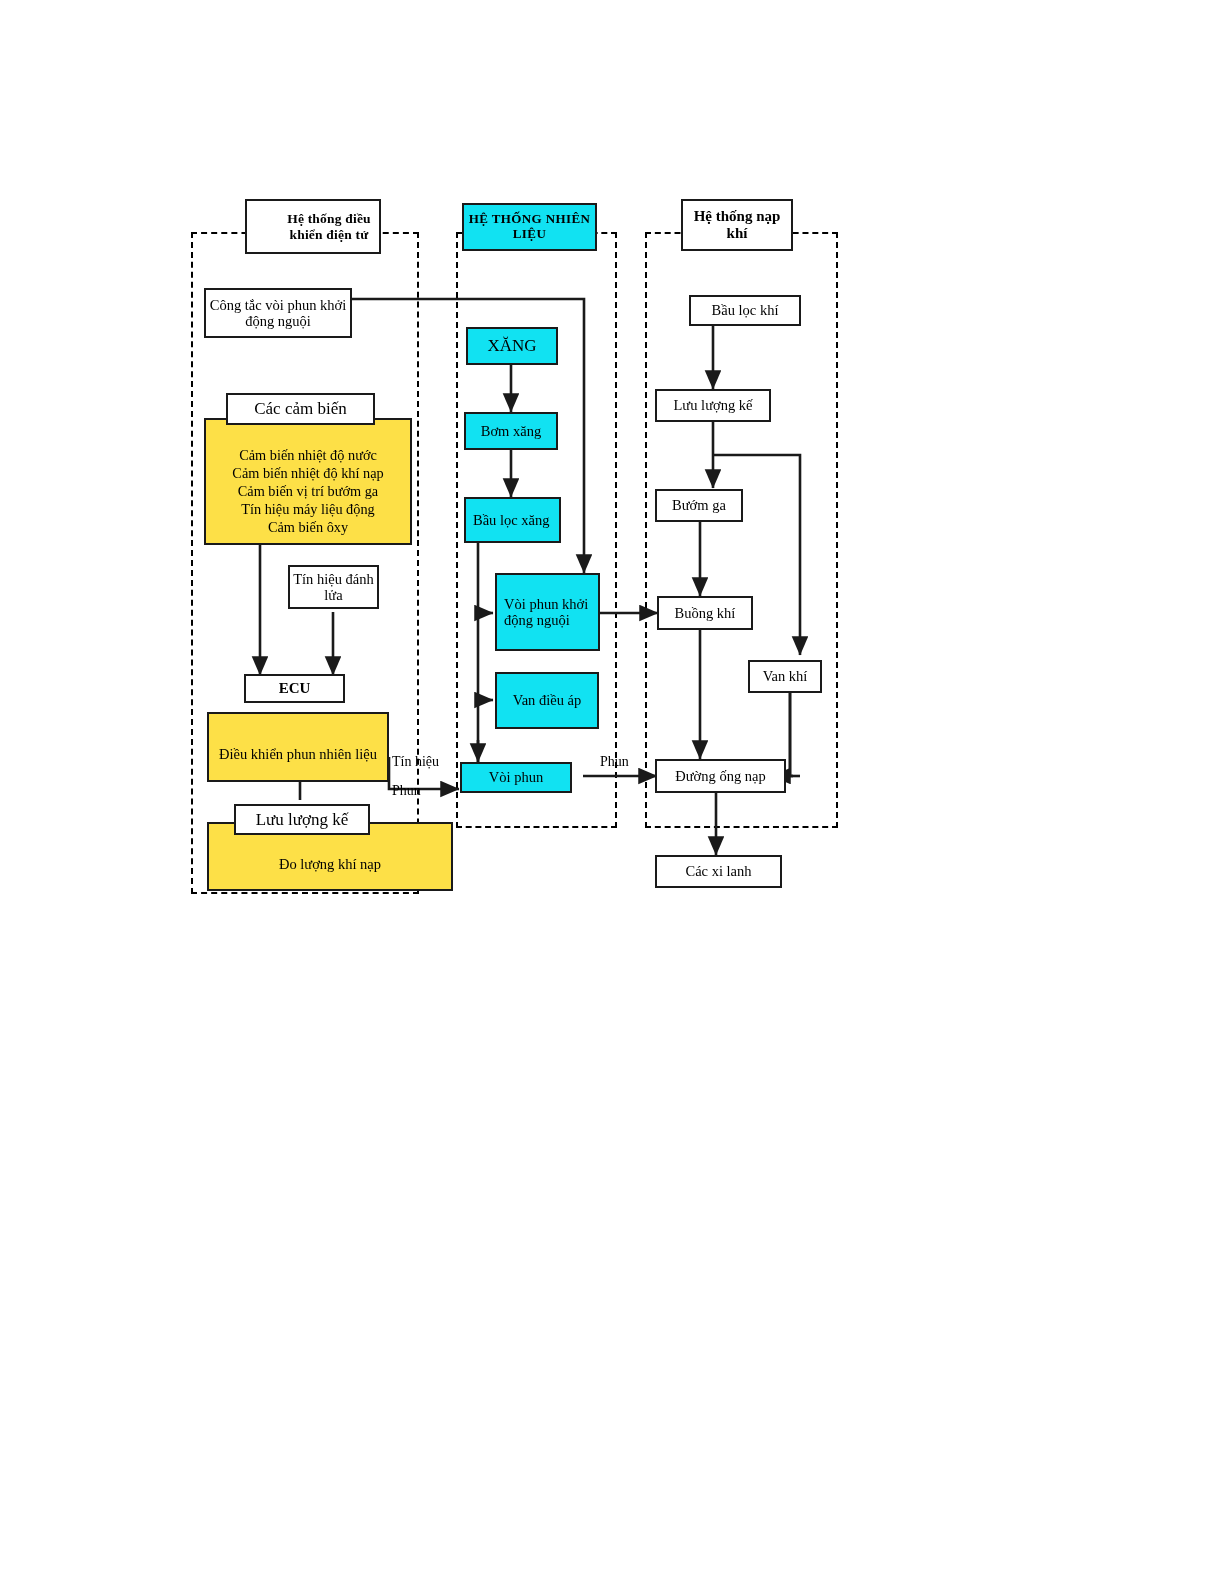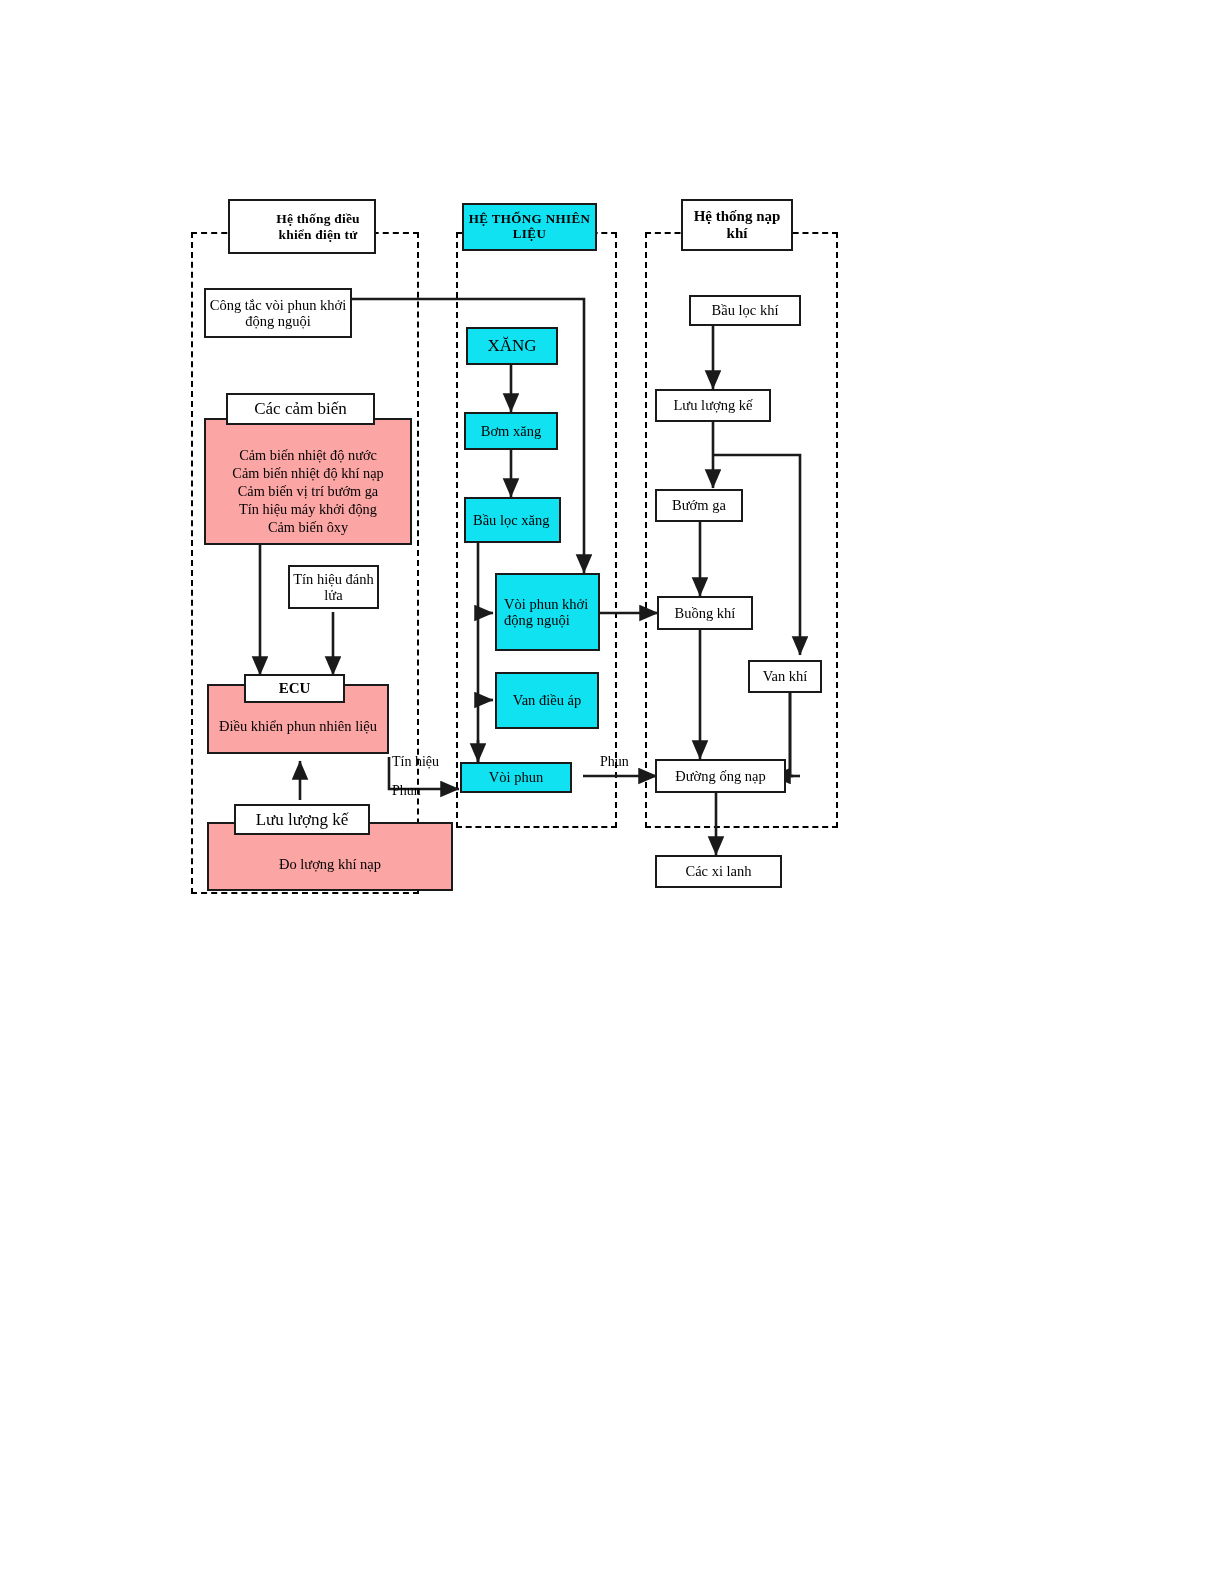--- a/index.html
+++ b/index.html
@@ -32,21 +32,21 @@
   .node.hdr{font-weight:bold;font-size:13.5px;letter-spacing:.2px;}
   .node.hdr-plain{font-weight:bold;font-size:15px;}
   .node.title-mid{font-weight:bold;font-size:13px;letter-spacing:.4px;}
   .node.big{font-size:17px;}
   .node.left-align{justify-content:flex-start;text-align:left;padding-left:7px;}
 
   .panel{
     position:absolute;
     box-sizing:border-box;
     border:2px solid #1a1a1a;
-    background:#fca5a5;
+    background:#fde047;
     z-index:2;
     display:flex;
     flex-direction:column;
     align-items:center;
     justify-content:center;
     text-align:center;
     font-size:14.5px;
     line-height:1.30;
   }
   .edge-label{
@@ -113,38 +113,38 @@
 
       <path d="M790,693 L790,776 L790,776"></path>
       <path d="M790,776 L793,776"></path>
       <path d="M800,776 L772,776" marker-end="url(#ah)"></path>
       <path d="M790,693 L790,776"></path>
 
       <path d="M716,793 L716,855" marker-end="url(#ah)"></path>
     </g>
   </svg>
 
-  <div class="node hdr" style="left:228px;top:199px;width:148px;height:55px;padding-left:35px;">Hệ thống điều khiển điện tử</div>
+  <div class="node hdr" style="left:245px;top:199px;width:136px;height:55px;padding-left:35px;">Hệ thống điều khiển điện tử</div>
 
   <div class="node" style="left:204px;top:288px;width:148px;height:50px;">Công tắc vòi phun khởi động nguội</div>
 
   <div class="panel" style="left:204px;top:418px;width:208px;height:127px;">
     <div style="padding-top:18px;font-size:14.3px;line-height:1.26;">
       <span class="sensor-line">Cảm biến nhiệt độ nước</span>
       <span class="sensor-line">Cảm biến nhiệt độ khí nạp</span>
       <span class="sensor-line">Cảm biến vị trí bướm ga</span>
-      <span class="sensor-line">Tín hiệu máy khởi động</span>
+      <span class="sensor-line">Tín hiệu máy liệu động</span>
       <span class="sensor-line">Cảm biến ôxy</span>
     </div>
   </div>
   <div class="node big" style="left:226px;top:393px;width:149px;height:32px;z-index:4;">Các cảm biến</div>
 
   <div class="node" style="left:288px;top:565px;width:91px;height:44px;">Tín hiệu đánh lửa</div>
 
-  <div class="panel" style="left:207px;top:684px;width:182px;height:70px;">
+  <div class="panel" style="left:207px;top:712px;width:182px;height:70px;">
     <div style="padding-top:16px;font-size:14.5px;line-height:1.2;">Điều khiển phun nhiên liệu</div>
   </div>
   <div class="node hdr-plain" style="left:244px;top:674px;width:101px;height:29px;z-index:4;">ECU</div>
 
   <div class="panel" style="left:207px;top:822px;width:246px;height:69px;">
     <div style="padding-top:16px;font-size:14.5px;">Đo lượng khí nạp</div>
   </div>
   <div class="node big" style="left:234px;top:804px;width:136px;height:31px;z-index:4;">Lưu lượng kế</div>
 
   <div class="node title-mid cyan" style="left:462px;top:203px;width:135px;height:48px;">HỆ THỐNG NHIÊN LIỆU</div>

